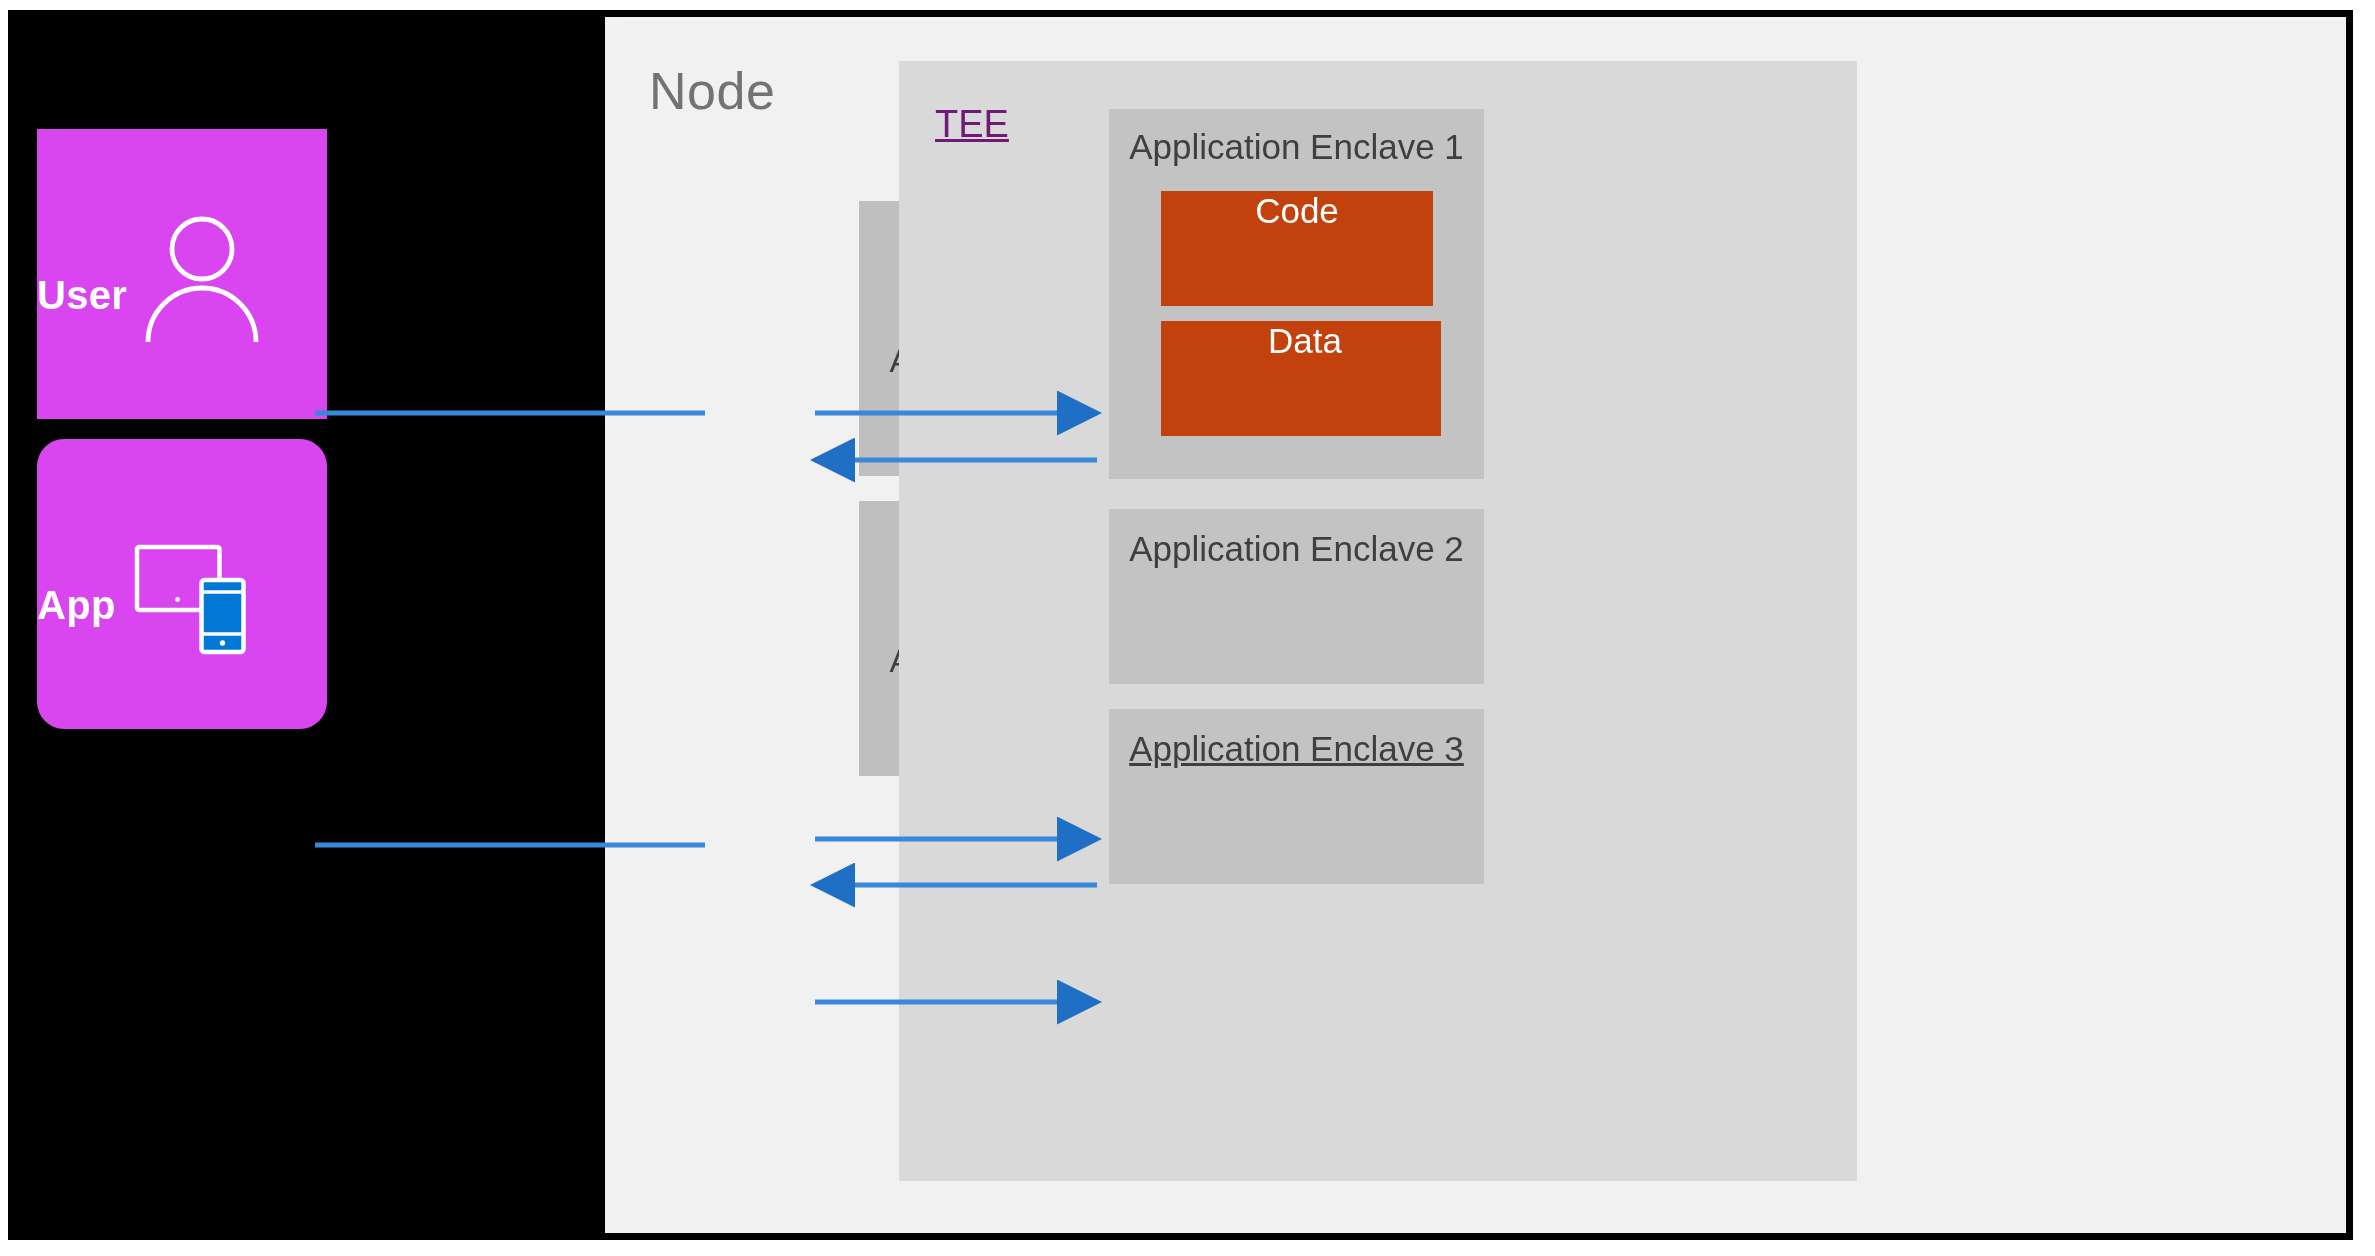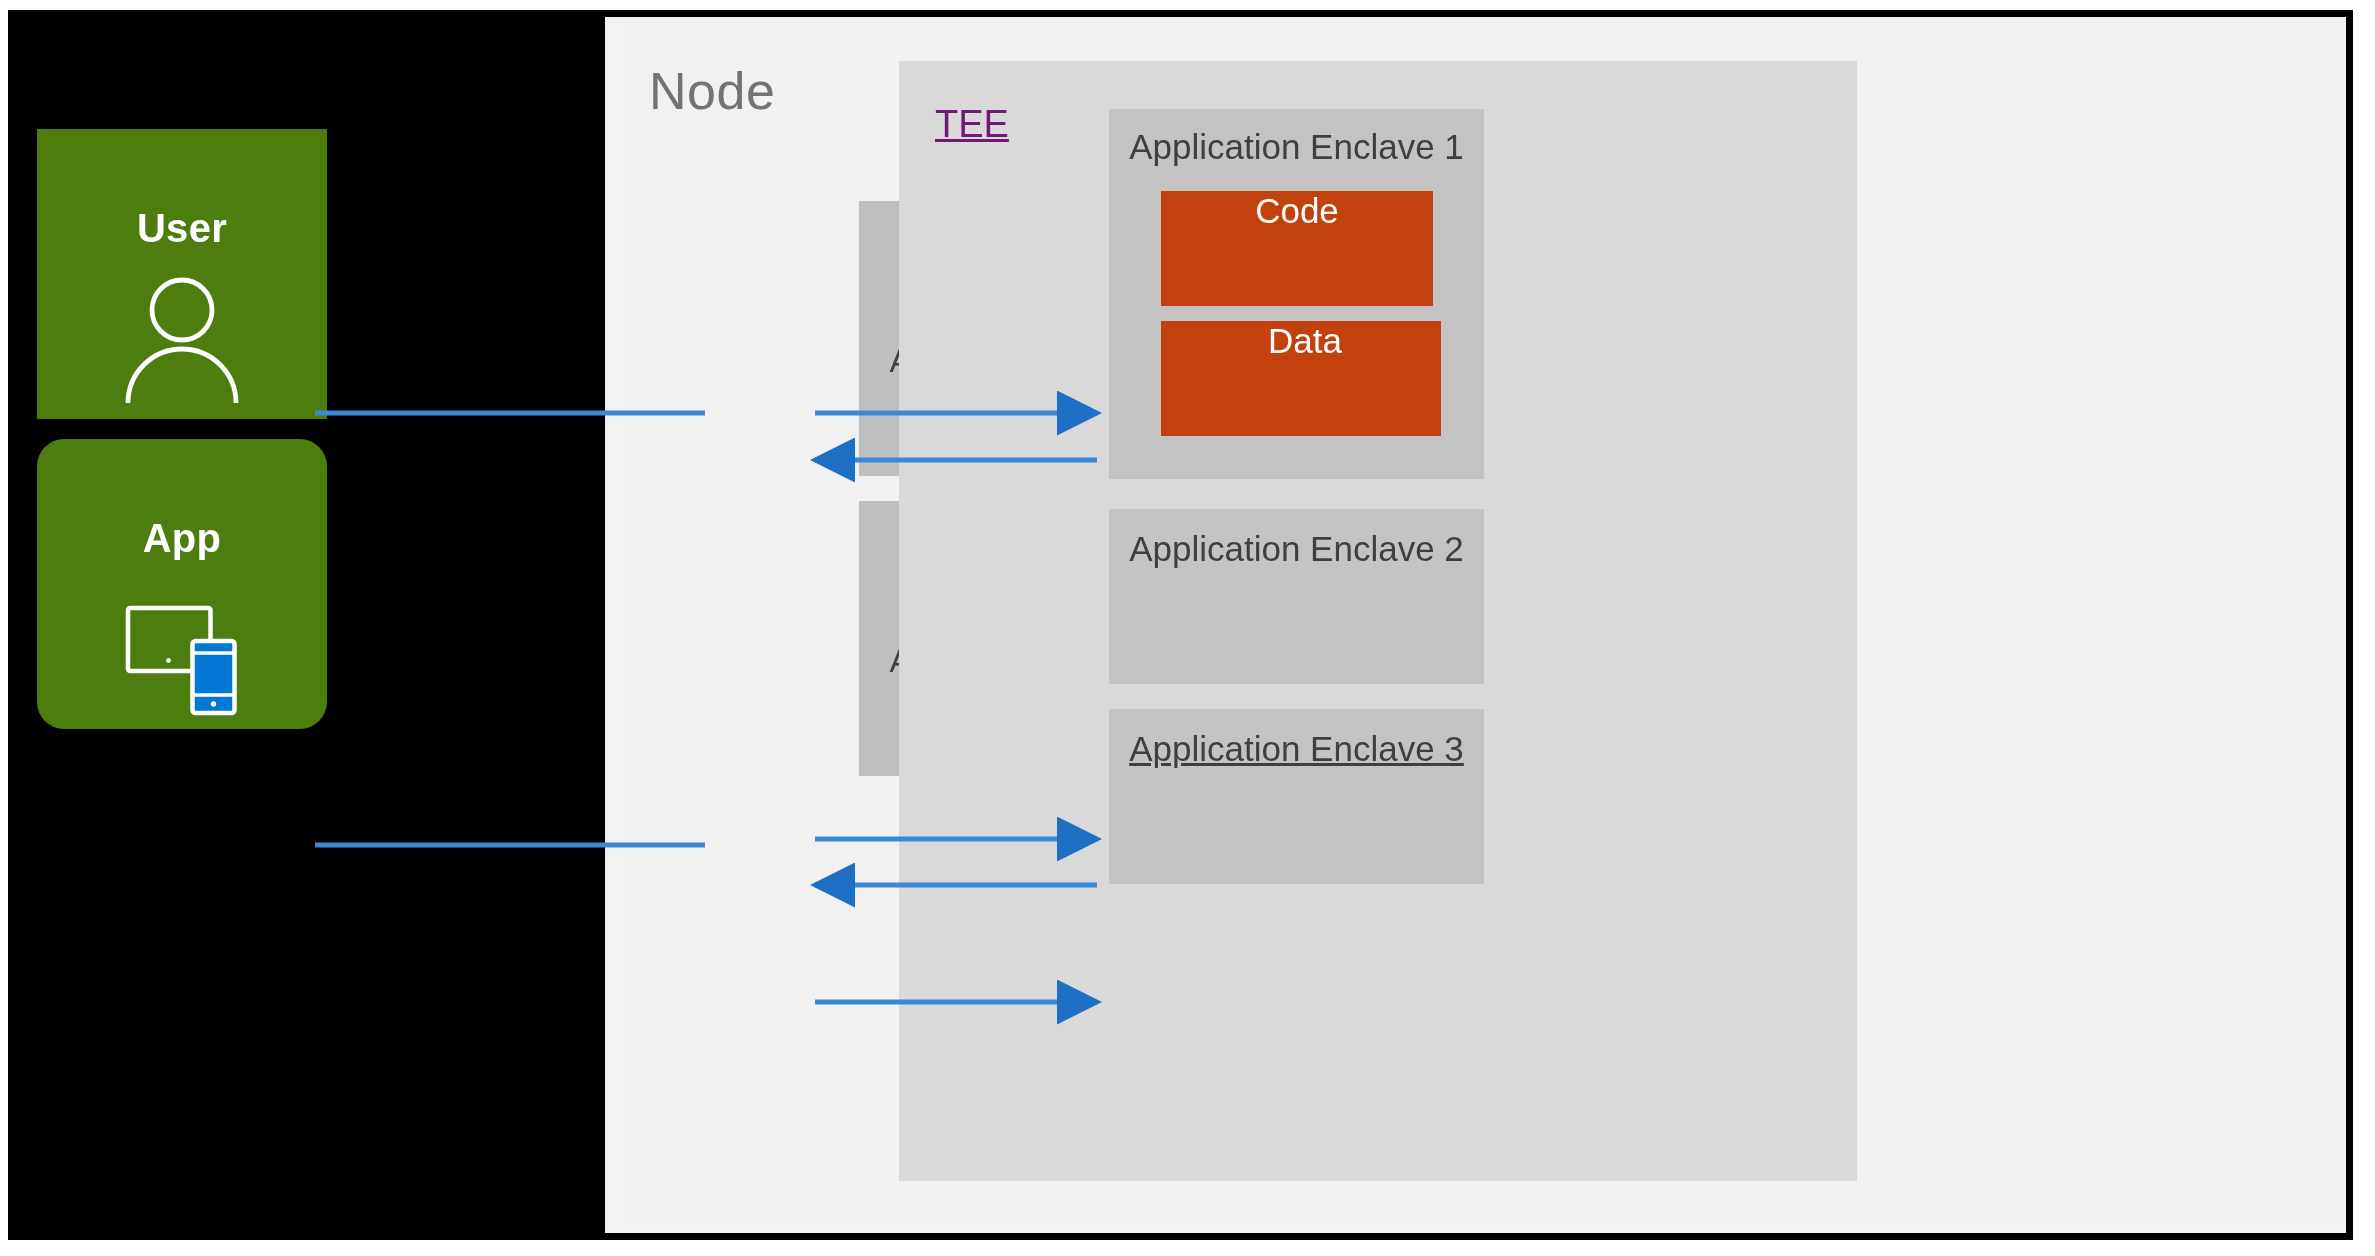--- a/index.html
+++ b/index.html
@@ -36,25 +36,24 @@
     left: 0px;
     top: 0px;
     width: 590px;
     height: 1216px;
     background: #000000;
   }
 
   
   .actor {
     position: absolute;
-    background: #4d7c0f;
+    background: #d946ef;
     display: flex;
-    flex-direction: column;
+    flex-direction: row;
     align-items: center;
-    justify-content: flex-end;
   }
   .actor-label {
     color: #ffffff;
     font-size: 40px;
     font-weight: bold;
     letter-spacing: 0.3px;
     margin-top: 42px;
   }
   .actor-icon {
     margin-top: 14px;

